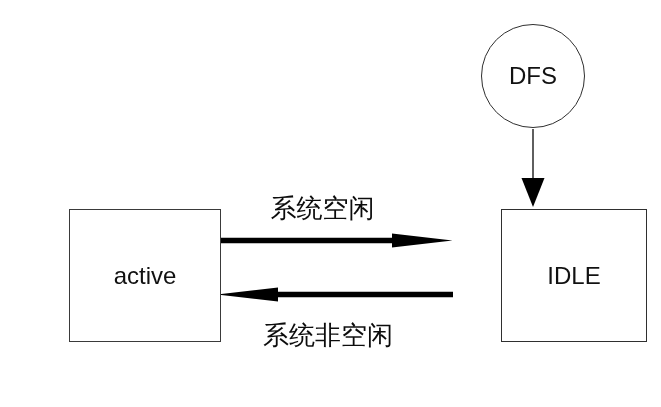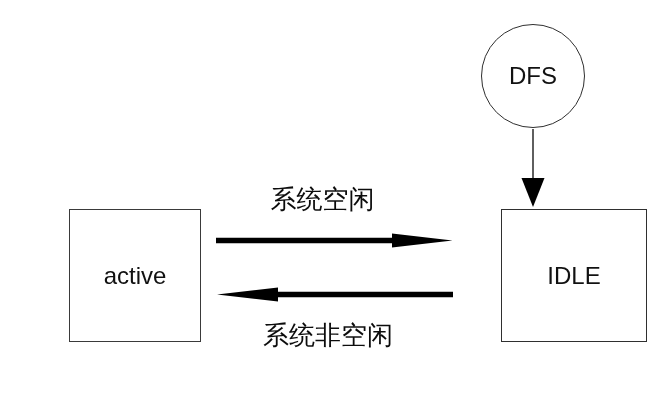--- a/index.html
+++ b/index.html
@@ -27,21 +27,21 @@
     font-size: 24px;
     color: #111111;
   }
   .node.circle {
     border-radius: 50%;
     align-items: center;
   }
   .node.rect-active {
     left: 69px;
     top: 209px;
-    width: 132px;
+    width: 152px;
     height: 133px;
     border-color: #3a3a3a;
   }
   .node.rect-idle {
     left: 453px;
     top: 209px;
     width: 146px;
     height: 133px;
     margin-left: 48px;
   }
@@ -54,21 +54,21 @@
   .edge-label {
     position: absolute;
     font-size: 26px;
     line-height: 1.05;
     text-align: center;
     color: #0c0c0c;
     white-space: nowrap;
   }
   .edge-label.top-label {
     left: 240px;
-    top: 186px;
+    top: 195px;
     width: 165px;
   }
   .edge-label.bottom-label {
     left: 240px;
     top: 322px;
     width: 176px;
   }
   svg.overlay {
     position: absolute;
     left: 0;

